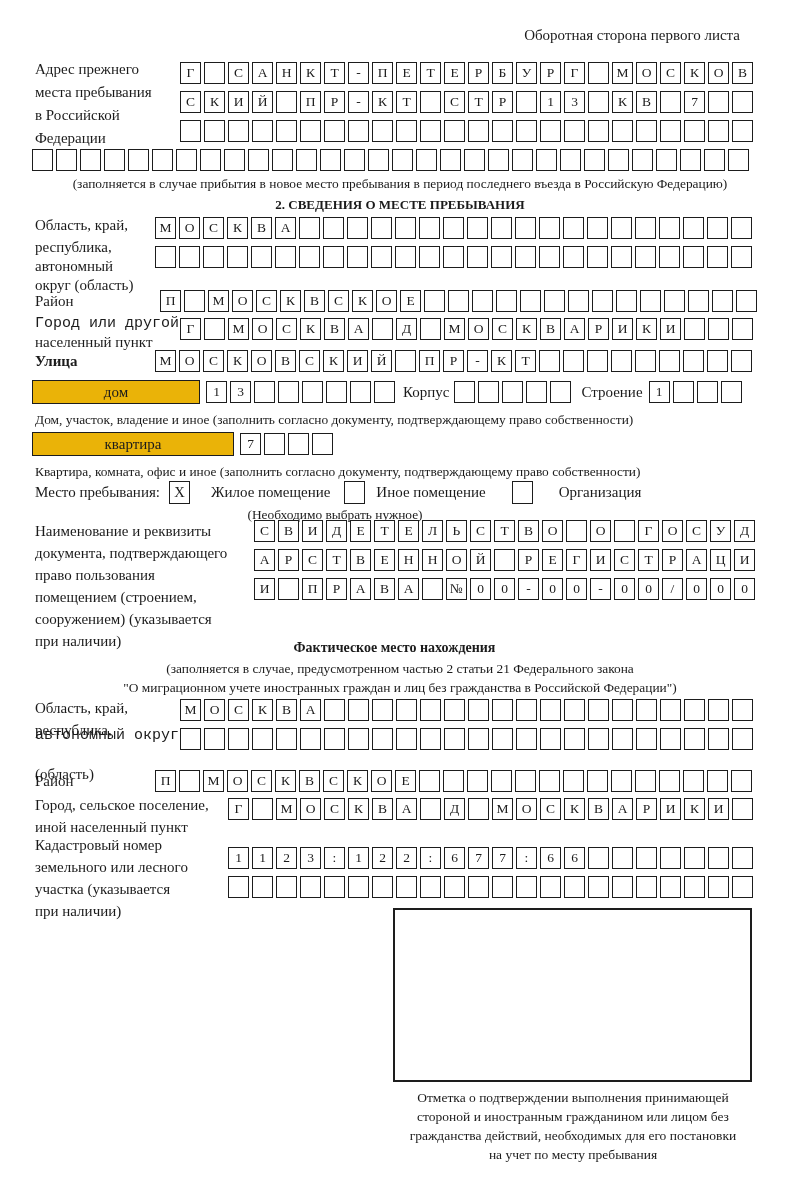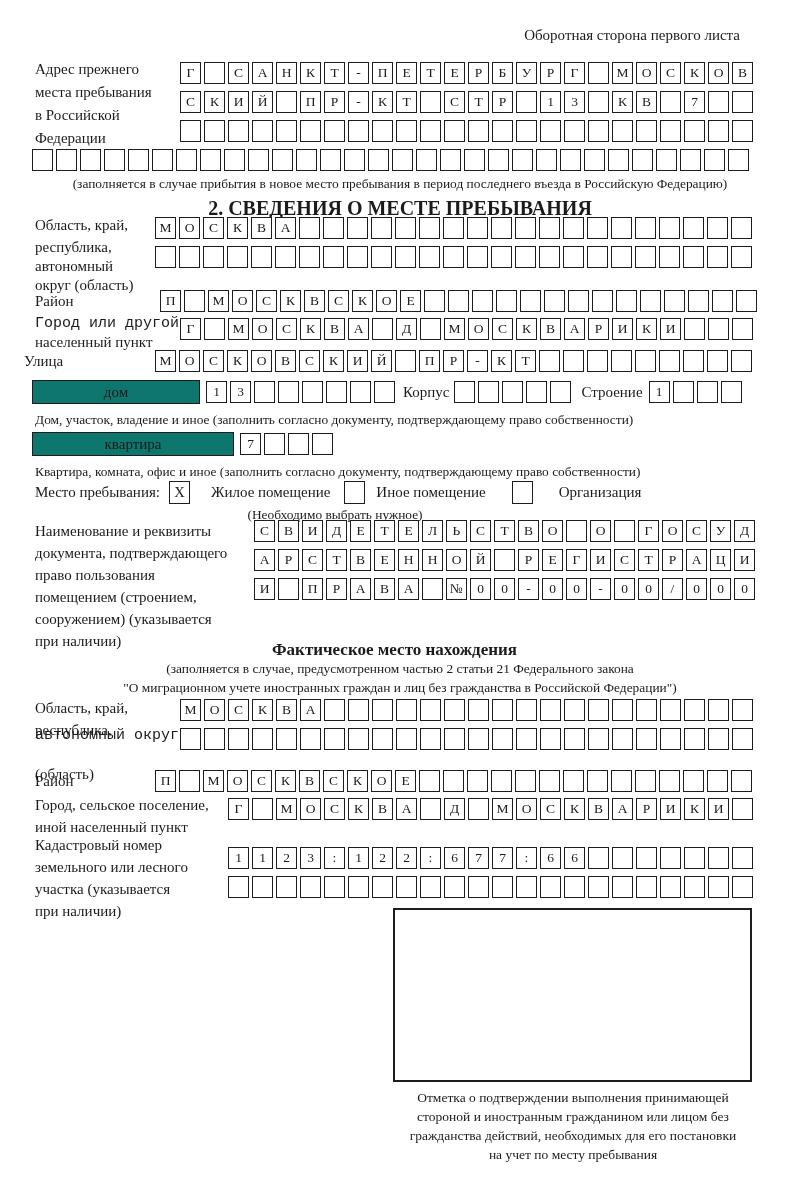--- a/index.html
+++ b/index.html
@@ -5,30 +5,30 @@
   * { margin:0; padding:0; box-sizing:border-box; }
   html,body { background:#ffffff; }
   body {
     width:800px; height:1180px; position:relative; overflow:hidden;
     font-family:"Liberation Serif", serif; color:#1b1b1b;
   }
   .abs { position:absolute; }
   .lbl { font-size:15px; white-space:nowrap; line-height:19px; }
   .note { font-size:13.4px; white-space:nowrap; }
   .center { text-align:center; }
-  .h2 { font-weight:bold; font-size:20px; white-space:nowrap; }
+  .h2 { font-weight:bold; font-size:13px; white-space:nowrap; }
   .grid { display:flex; gap:3px; }
   .cell {
     flex:0 0 21px; width:21px; height:22px;
     border:1.7px solid #1d1d1d; background:#fff;
     display:flex; align-items:center; justify-content:center;
     font-size:13.5px; line-height:1;
   }
   .labelbox {
-    height:24px; border:1.7px solid #1d1d1d; background:#0f766e;
+    height:24px; border:1.7px solid #1d1d1d; background:#eab308;
     display:flex; align-items:center; justify-content:center;
     font-size:15px;
   }
   .row-flex { display:flex; align-items:center; }
   .checkbox {
     width:21px; height:23px; border:1.7px solid #1d1d1d; background:#fff;
     display:flex; align-items:center; justify-content:center;
     font-size:14.5px; flex:0 0 21px;
   }
   .stampbox { border:2px solid #1d1d1d; background:#fff; }
@@ -267,21 +267,21 @@
     <span class="cell">А</span>
     <span class="cell">Р</span>
     <span class="cell">И</span>
     <span class="cell">К</span>
     <span class="cell">И</span>
     <span class="cell"></span>
     <span class="cell"></span>
     <span class="cell"></span>
   </div>
 
-<div class="abs lbl" style="left:24px; top:352px;">Улица</div>
+<div class="abs lbl" style="left:35px; top:352px;font-weight:bold;">Улица</div>
 <div class="abs grid" style="left:155px; top:350px;">
     <span class="cell">М</span>
     <span class="cell">О</span>
     <span class="cell">С</span>
     <span class="cell">К</span>
     <span class="cell">О</span>
     <span class="cell">В</span>
     <span class="cell">С</span>
     <span class="cell">К</span>
     <span class="cell">И</span>
@@ -424,21 +424,21 @@
     <span class="cell">0</span>
     <span class="cell">-</span>
     <span class="cell">0</span>
     <span class="cell">0</span>
     <span class="cell">/</span>
     <span class="cell">0</span>
     <span class="cell">0</span>
     <span class="cell">0</span>
   </div>
 
-<div class="abs h2 center" style="left:0; top:640px; width:789px; font-size:17px;">Фактическое место нахождения</div>
+<div class="abs h2 center" style="left:0; top:640px; width:789px; font-size:14px;">Фактическое место нахождения</div>
 <div class="abs note center" style="left:0; top:661px; width:800px;">(заполняется в случае, предусмотренном частью 2 статьи 21 Федерального закона</div>
 <div class="abs note center" style="left:0; top:680px; width:800px;">"О миграционном учете иностранных граждан и лиц без гражданства в Российской Федерации")</div>
 
 <div class="abs lbl" style="left:35px; top:699px;">Область, край,</div>
 <div class="abs lbl" style="left:35px; top:721px;">республика,</div>
 <div class="abs lbl" style="left:35px; top:726px;font-family:Liberation Mono, monospace;">автономный округ</div>
 <div class="abs lbl" style="left:35px; top:765px;">(область)</div>
 <div class="abs grid" style="left:180px; top:699px;">
     <span class="cell">М</span>
     <span class="cell">О</span>

